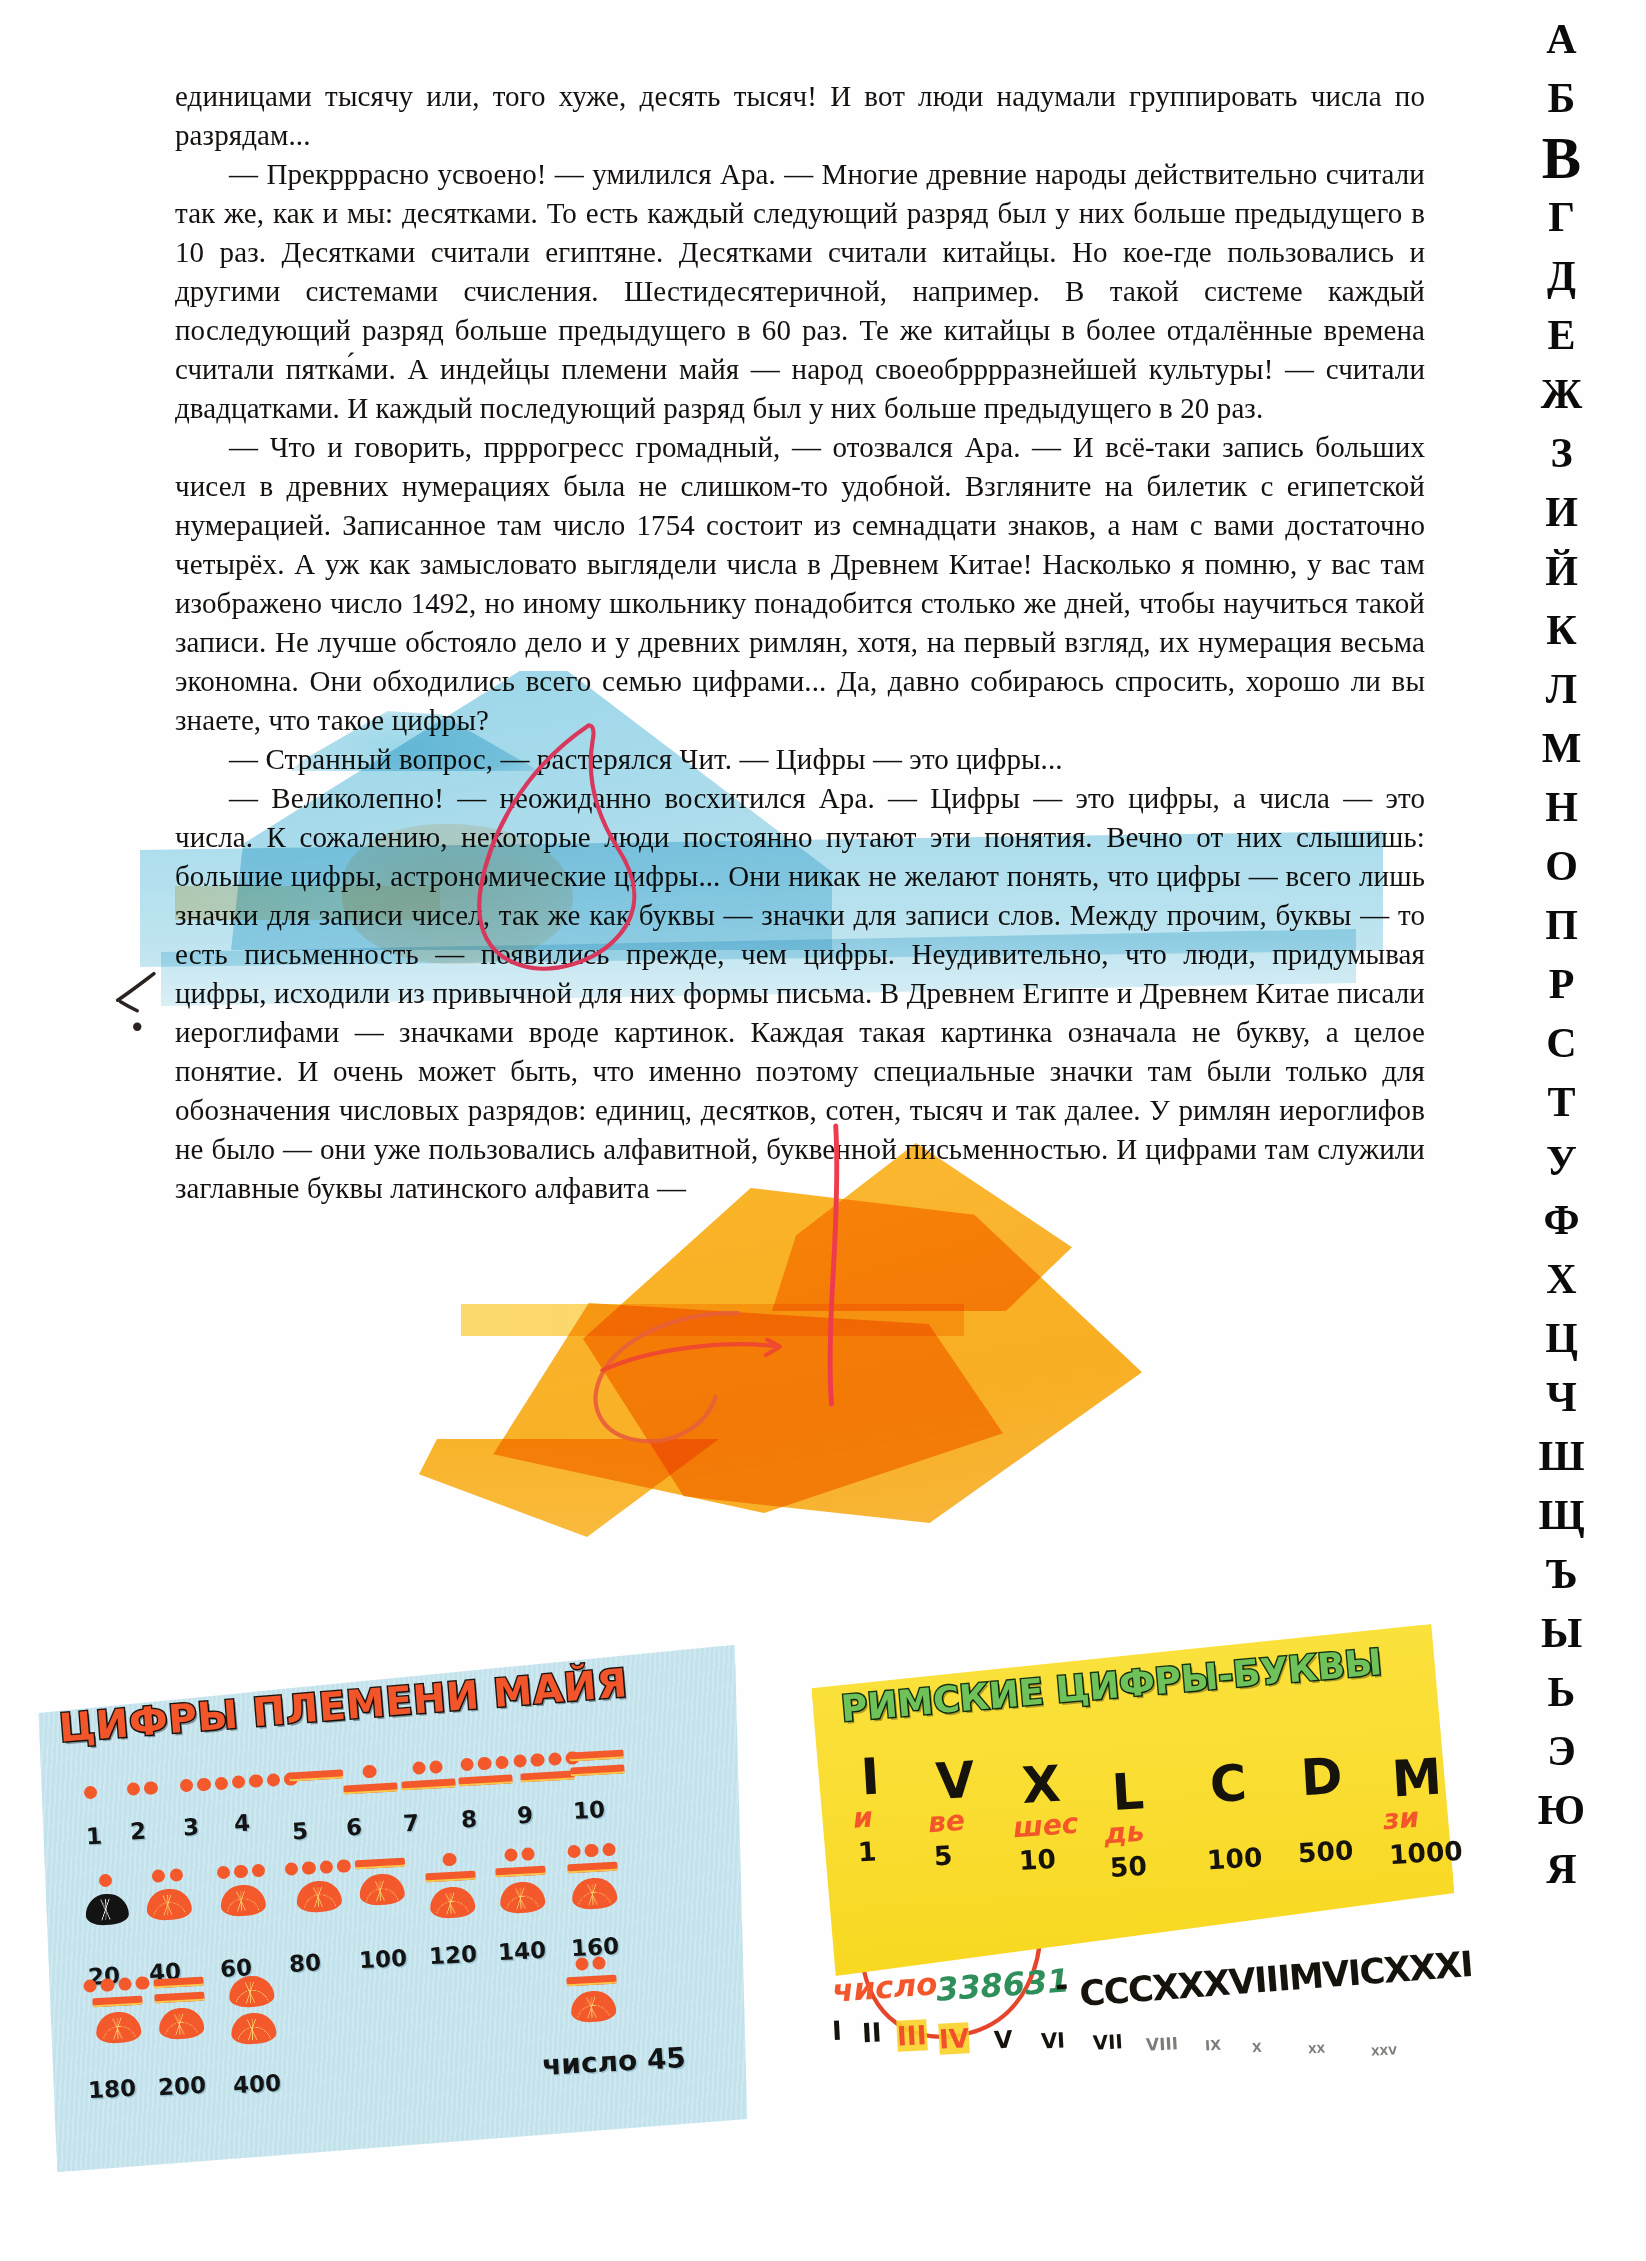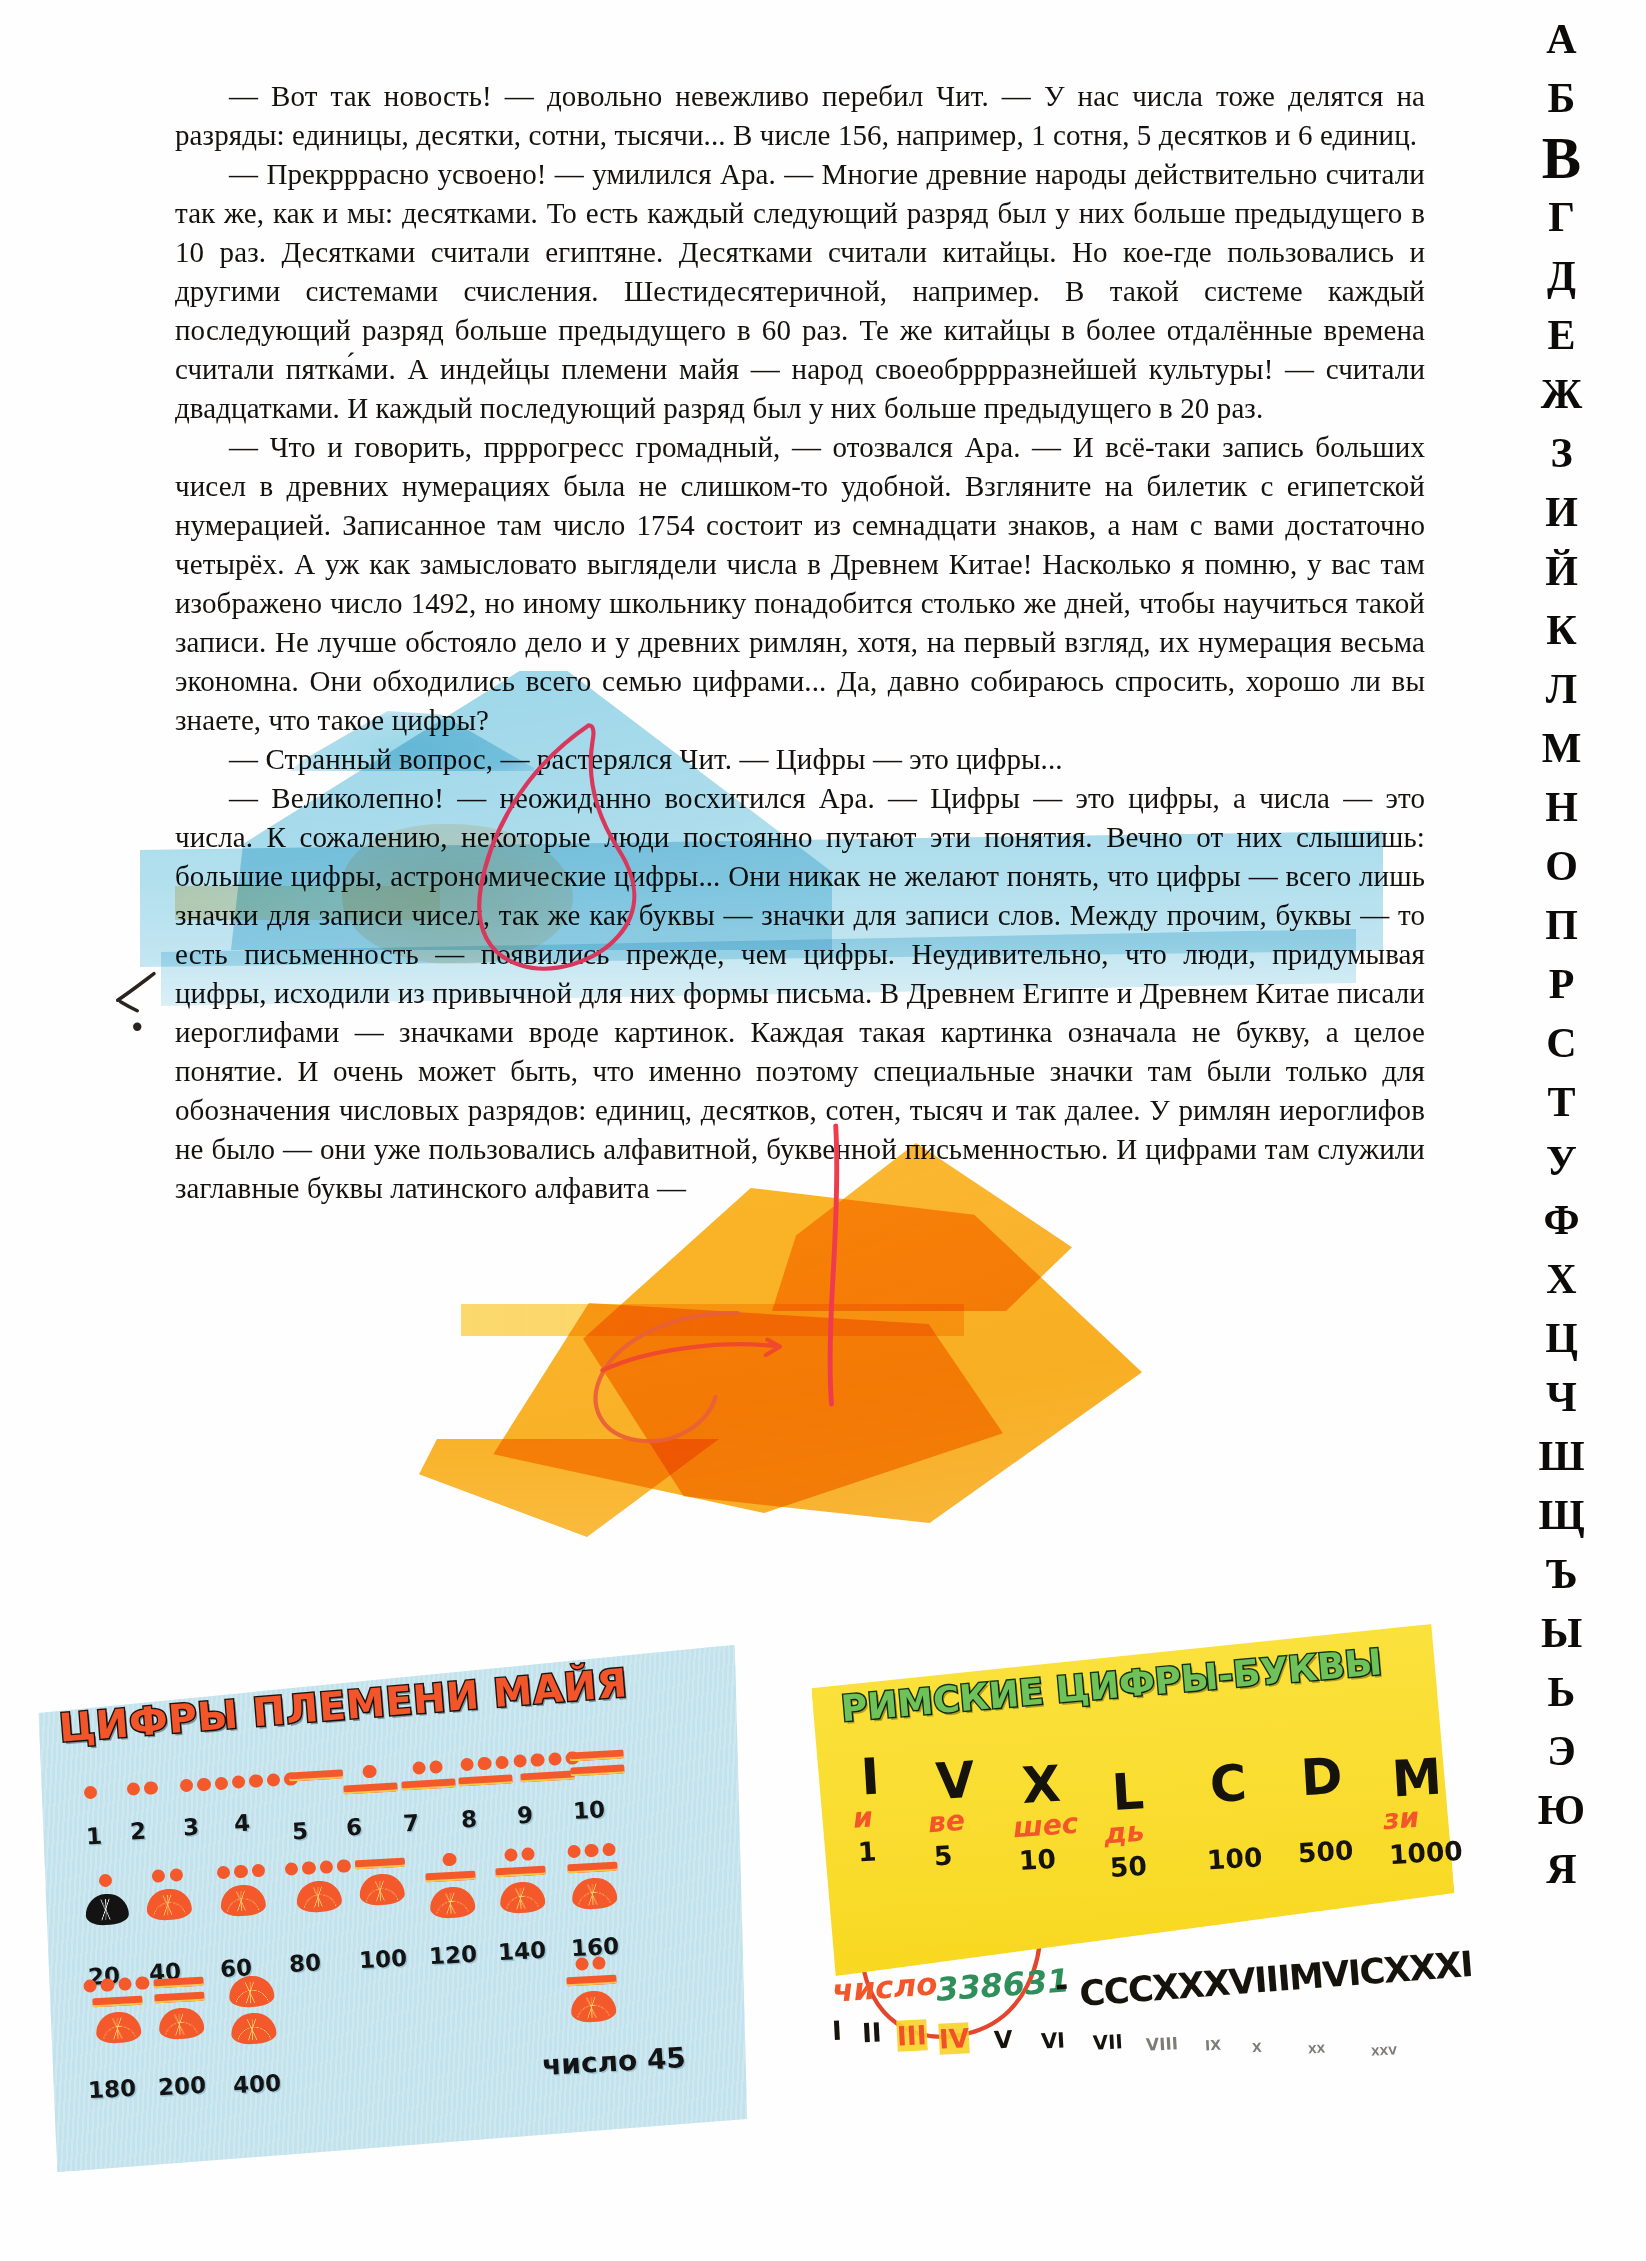--- a/index.html
+++ b/index.html
@@ -123,21 +123,21 @@
         font-weight:bold;font-size:28px;color:#f4562b;font-style:italic;}
   .rchk{position:absolute;font-family:"DejaVu Sans", sans-serif;
         font-weight:bold;font-size:24px;color:#16120c;}
 </style>
 </head>
 <body>
 
 <div id="page">
 
   <div id="textcol">
-    <p class="para">— Вот так новость! — довольно невежливо перебил Чит. — У нас числа тоже делятся на разряды: единицы, десятки, сотни, тысячи... В числе 156, например, 1 сотня, 5 десятков и 6 единиц.</p>
+    <p class="para noind">единицами тысячу или, того хуже, десять тысяч! И вот люди надумали группировать числа по разрядам...</p>
     <p class="para">— Прекрррасно усвоено! — умилился Ара. — Многие древние народы действительно считали так же, как и мы: десятками. То есть каждый следующий разряд был у них больше предыдущего в 10 раз. Десятками считали египтяне. Десятками считали китайцы. Но кое-где пользовались и другими системами счисления. Шестидесятеричной, например. В такой системе каждый последующий разряд больше предыдущего в 60 раз. Те же китайцы в более отдалённые времена считали пятка́ми. А индейцы племени майя — народ своеобрррразнейшей культуры! — считали двадцатками. И каждый последующий разряд был у них больше предыдущего в 20 раз.</p>
     <p class="para">— Что и говорить, прррогресс громадный, — отозвался Ара. — И всё-таки запись больших чисел в древних нумерациях была не слишком-то удобной. Взгляните на билетик с египетской нумерацией. Записанное там число 1754 состоит из семнадцати знаков, а нам с вами достаточно четырёх. А уж как замысловато выглядели числа в Древнем Китае! Насколько я помню, у вас там изображено число 1492, но иному школьнику понадобится столько же дней, чтобы научиться такой записи. Не лучше обстояло дело и у древних римлян, хотя, на первый взгляд, их нумерация весьма экономна. Они обходились всего семью цифрами... Да, давно собираюсь спросить, хорошо ли вы знаете, что такое цифры?</p>
     <p class="para">— Странный вопрос, — растерялся Чит. — Цифры — это цифры...</p>
     <p class="para">— Великолепно! — неожиданно восхитился Ара. — Цифры — это цифры, а числа — это числа. К сожалению, некоторые люди постоянно путают эти понятия. Вечно от них слышишь: большие цифры, астрономические цифры... Они никак не желают понять, что цифры — всего лишь значки для записи чисел, так же как буквы — значки для записи слов. Между прочим, буквы — то есть письменность — появились прежде, чем цифры. Неудивительно, что люди, придумывая цифры, исходили из привычной для них формы письма. В Древнем Египте и Древнем Китае писали иероглифами — значками вроде картинок. Каждая такая картинка означала не букву, а целое понятие. И очень может быть, что именно поэтому специальные значки там были только для обозначения числовых разрядов: единиц, десятков, сотен, тысяч и так далее. У римлян иероглифов не было — они уже пользовались алфавитной, буквенной письменностью. И цифрами там служили заглавные буквы латинского алфавита —</p>
   </div>
 
   <div class="hl hl-cyan1"></div>
   <div class="hl hl-cyan2"></div>
   <div class="hl hl-cyan3"></div>
   <div class="hl hl-cyan4"></div>

